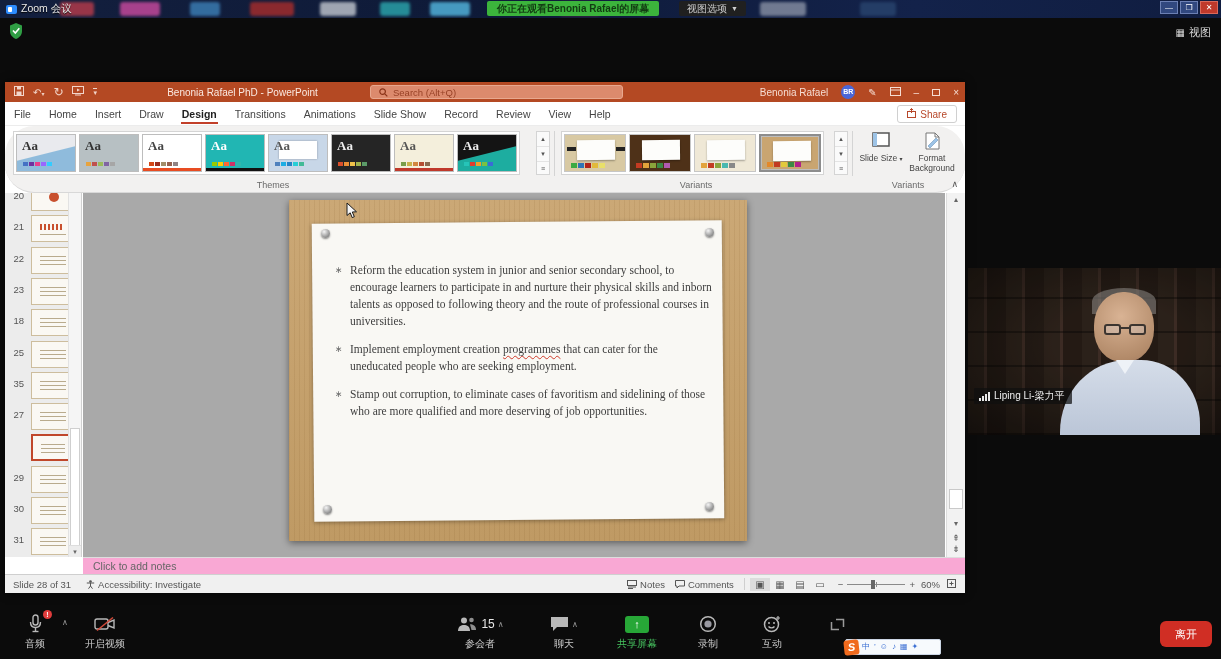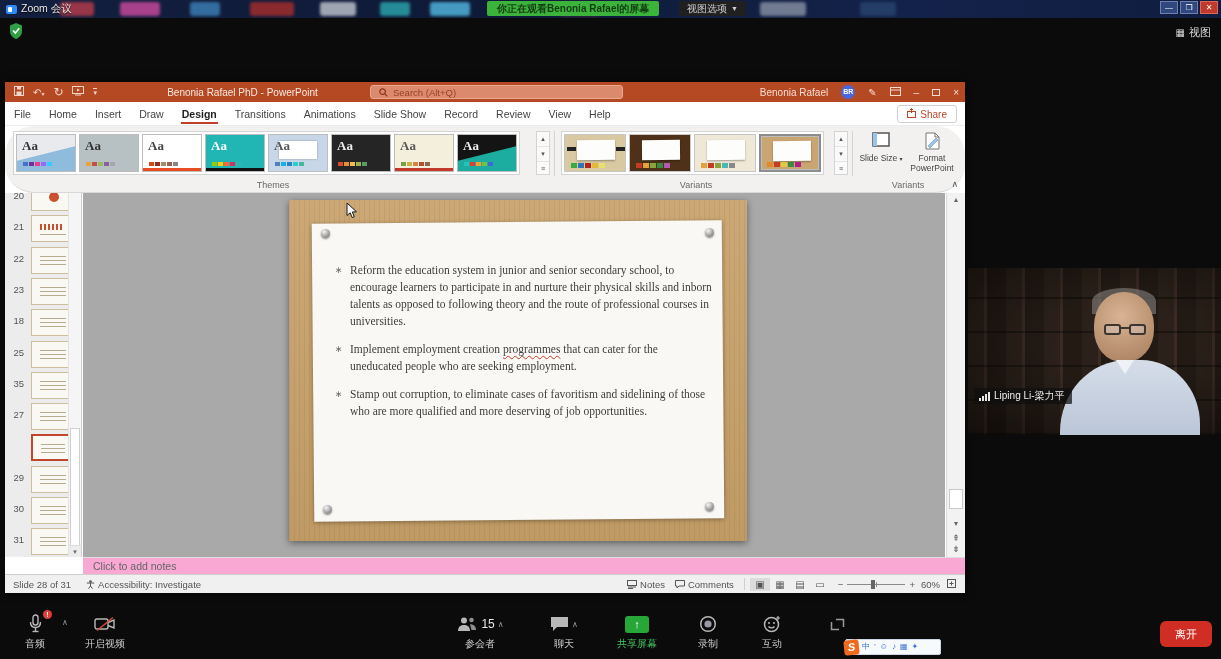--- a/index.html
+++ b/index.html
@@ -421,21 +421,21 @@
             <rect x="2" y="1" width="4" height="13" fill="#9dc3e6"></rect>
           </svg>
         <span>Slide Size</span> <span style="font-size:6px">▾</span>
       </div>
       <div class="cust-btn" style="left:901px;width:52px">
         <svg width="17" height="18" viewBox="0 0 17 18">
             <path d="M2 1 H11 L15 5 V17 H2 Z" fill="#fff" stroke="#777"></path>
             <path d="M11 1 L11 5 L15 5" fill="none" stroke="#777"></path>
             <path d="M4 14 L12 6 L14 8 L6 16 Z" fill="#9dc3e6" stroke="#5a87b0" stroke-width="0.5"></path>
           </svg>
-        <span>Format PowerPoint</span>
+        <span>Format Background</span>
       </div>
 
       <div class="grp-label" style="left:8px;width:520px">Themes</div>
       <div class="grp-label" style="left:556px;width:270px">Variants</div>
       <div class="grp-label" style="left:853px;width:100px">Variants</div>
       <div class="ribbon-collapse">∧</div>
     </div>
 
     <div class="slide-panel" id="slide-panel">
         <div class="srow" style="top: 334.3px;">

